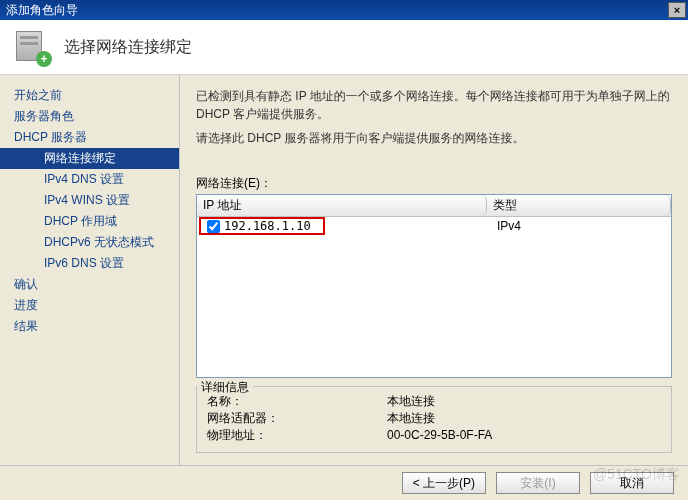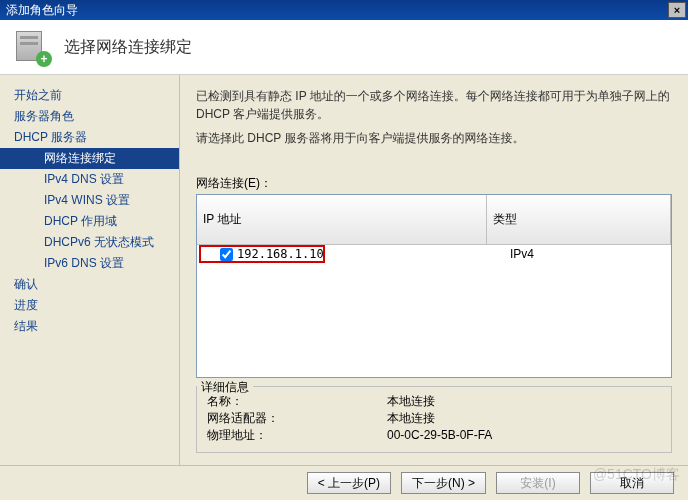--- a/index.html
+++ b/index.html
@@ -117,32 +117,33 @@
       flex-direction: column;
       min-height: 0;
     }
     .grid-head {
       display: flex;
       background: linear-gradient(#fefefe, #e6e6e6);
       border-bottom: 1px solid #c0c0c0;
       font-size: 12px;
     }
     .gh-cell {
-      padding: 16px 6px;
+      padding: 2px 6px;
       border-right: 1px solid #c0c0c0;
+      border-radius: 6px;
     }
     .col1 { width: 290px; }
     .col2 { flex: 1; }
     .grid-body { flex: 1; position: relative; overflow: hidden; }
     .grid-row {
       display: flex;
       padding: 1px 0;
       font-size: 12px;
     }
-    .gb-cell { padding: 1px 23px; }
+    .gb-cell { padding: 1px 10px; }
     .checkbox {
       width: 13px; height: 13px;
       vertical-align: middle;
       margin-right: 4px;
     }
     .highlight-box {
       position: absolute;
       top: 0px; left: 2px;
       width: 126px; height: 18px;
       border: 2px solid #d40000;
@@ -260,18 +261,17 @@
       <div class="detail-row">
         <span class="detail-label">物理地址：</span>
         <span>00-0C-29-5B-0F-FA</span>
       </div>
     </div>
   </div>
 </div>
 
 <div class="btnbar">
   <button class="btn">&lt; 上一步(P)</button>
-  <button class="btn">下一步(N) &gt;</button>
   <button class="btn disabled">安装(I)</button>
   <button class="btn">取消</button>
 </div>
 
 <div class="watermark">@51CTO博客</div>
 
 </body></html>

